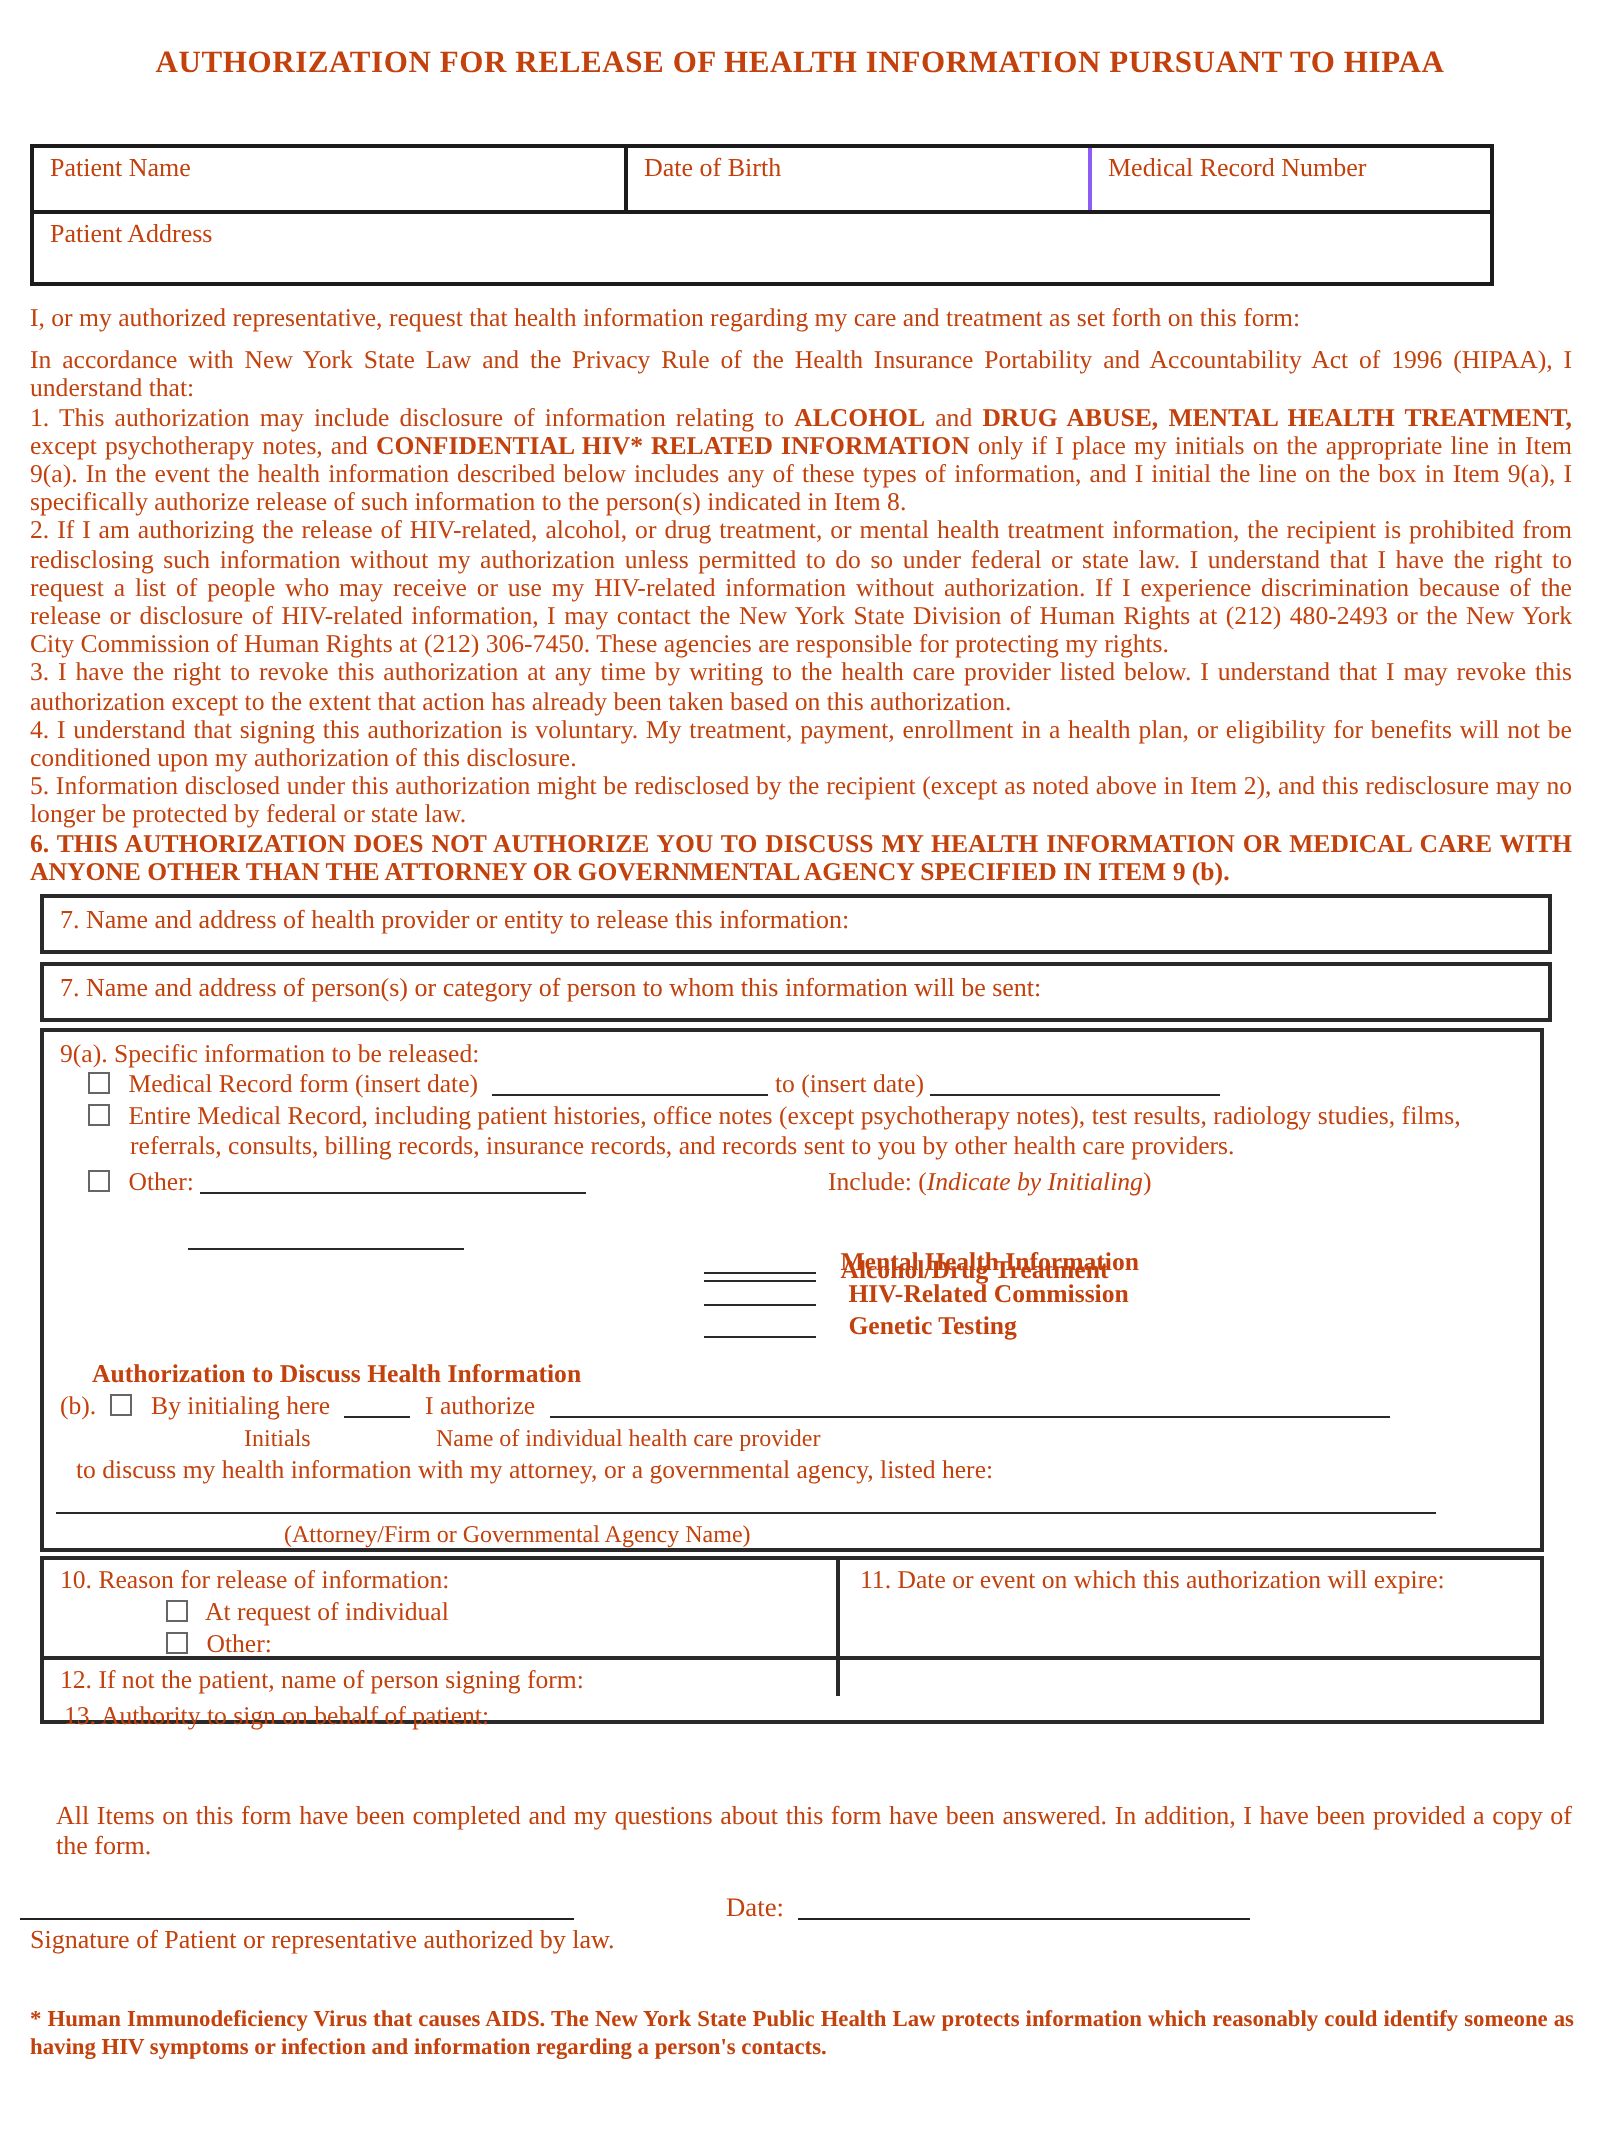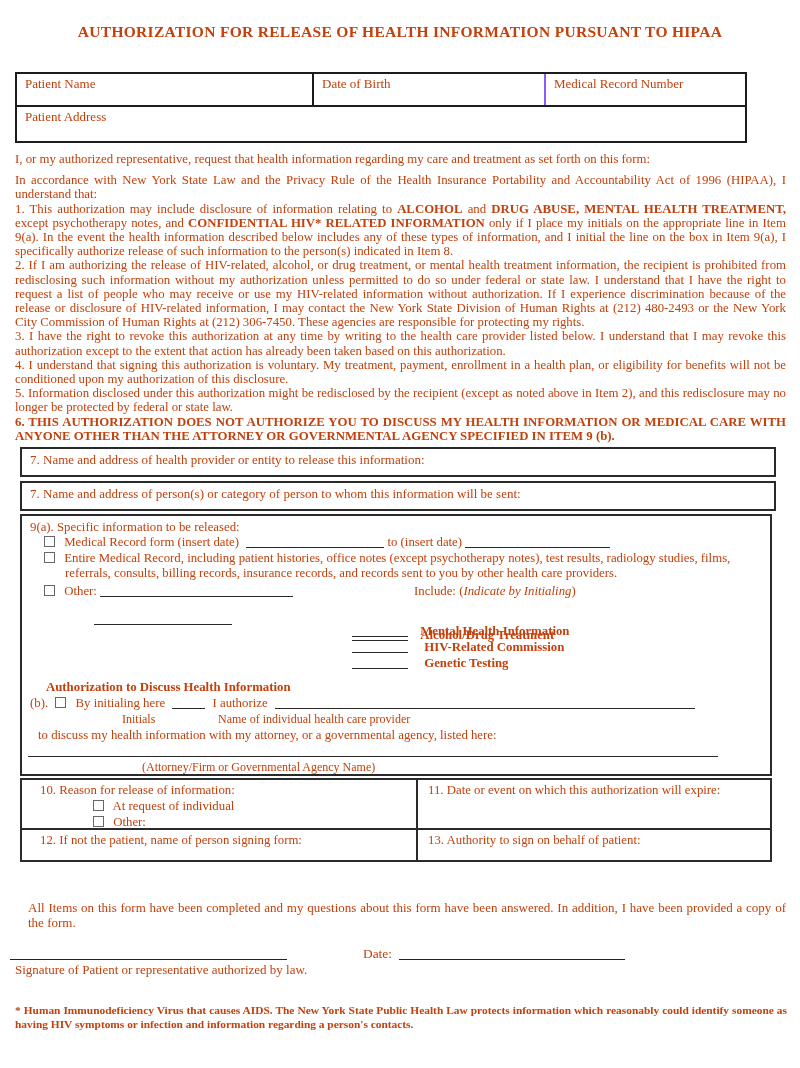--- a/index.html
+++ b/index.html
@@ -29,22 +29,22 @@
       vertical-align:-1px;background:#fff;}
   .bl{display:inline-block;border-bottom:1.4px solid #2a2a2a;height:12px;vertical-align:-2px;}
   .hang{position:absolute;left:22px;top:35px;width:714px;padding-left:21px;text-indent:-21px;
         white-space:normal;line-height:15.4px;}
   .cap{font-size:12px;}
   .initrow .bl{width:56px;}
   .initrow .lbl{font-weight:bold;margin-left:9px;}
   
   .btable{margin:2px 0 0 20px;width:748px;border:2px solid #2a2a2a;font-size:12.8px;}
   .brow1{display:flex;height:48px;border-bottom:2px solid #2a2a2a;}
-  .brow2{display:flex;height:30px;}
-  .bcellL{width:372px;border-right:2px solid #2a2a2a;padding:3px 4px 0 8px;margin-left:10px;}
+  .brow2{display:flex;height:30px;flex-direction:column;}
+  .bcellL{width:372px;border-right:2px solid #2a2a2a;padding:3px 16px 0 8px;}
   .bcellR{flex:1;padding:3px 0 0 10px;}
   .opt{padding-left:53px;line-height:16px;}
   
   .completion{margin:38px 14px 0 28px;font-size:13px;line-height:15.4px;text-align:justify;}
   .sigarea{position:relative;height:44px;margin-top:12px;font-size:13.4px;}
   .sigline{position:absolute;left:10px;top:16px;width:277px;border-bottom:1.4px solid #222;}
   .datelbl{position:absolute;left:363px;top:3px;}
   .dateline{position:absolute;left:399px;top:16px;width:226px;border-bottom:1.4px solid #222;}
   .sigcap{position:absolute;left:15px;top:19px;font-size:13px;}
   .footnote{margin:16px 13px 0 15px;font-weight:bold;font-size:11.4px;line-height:14.6px;

